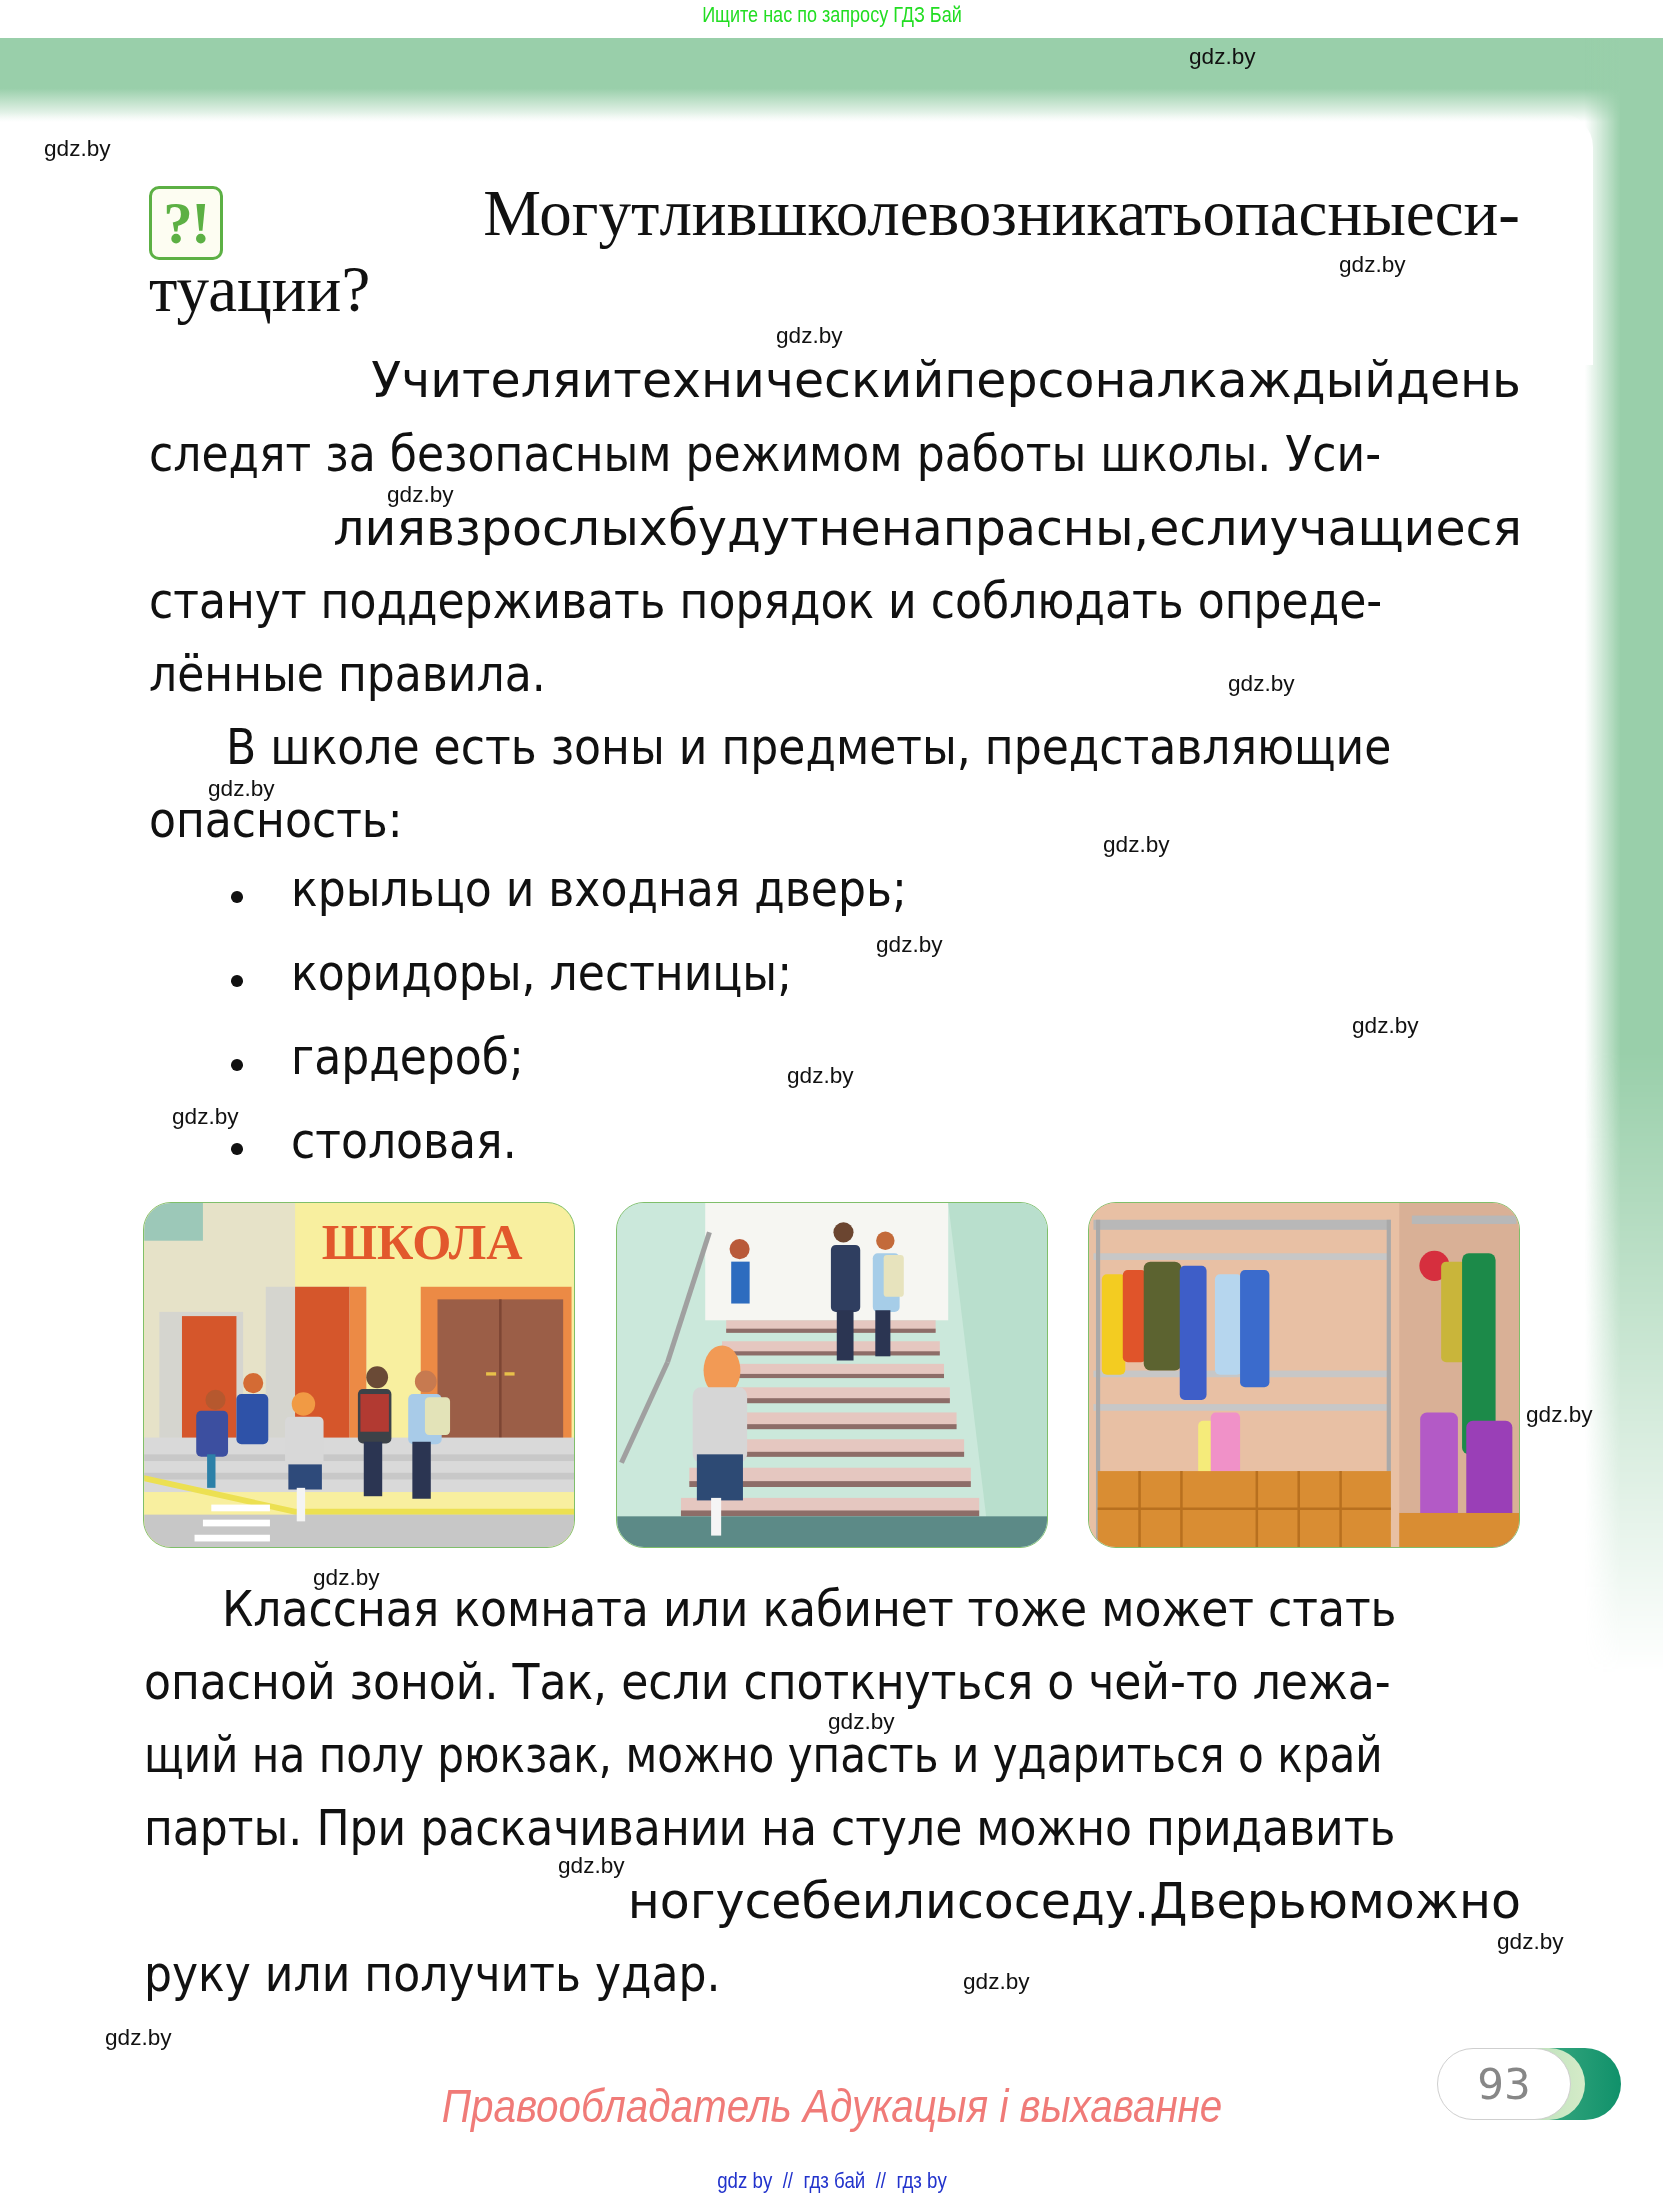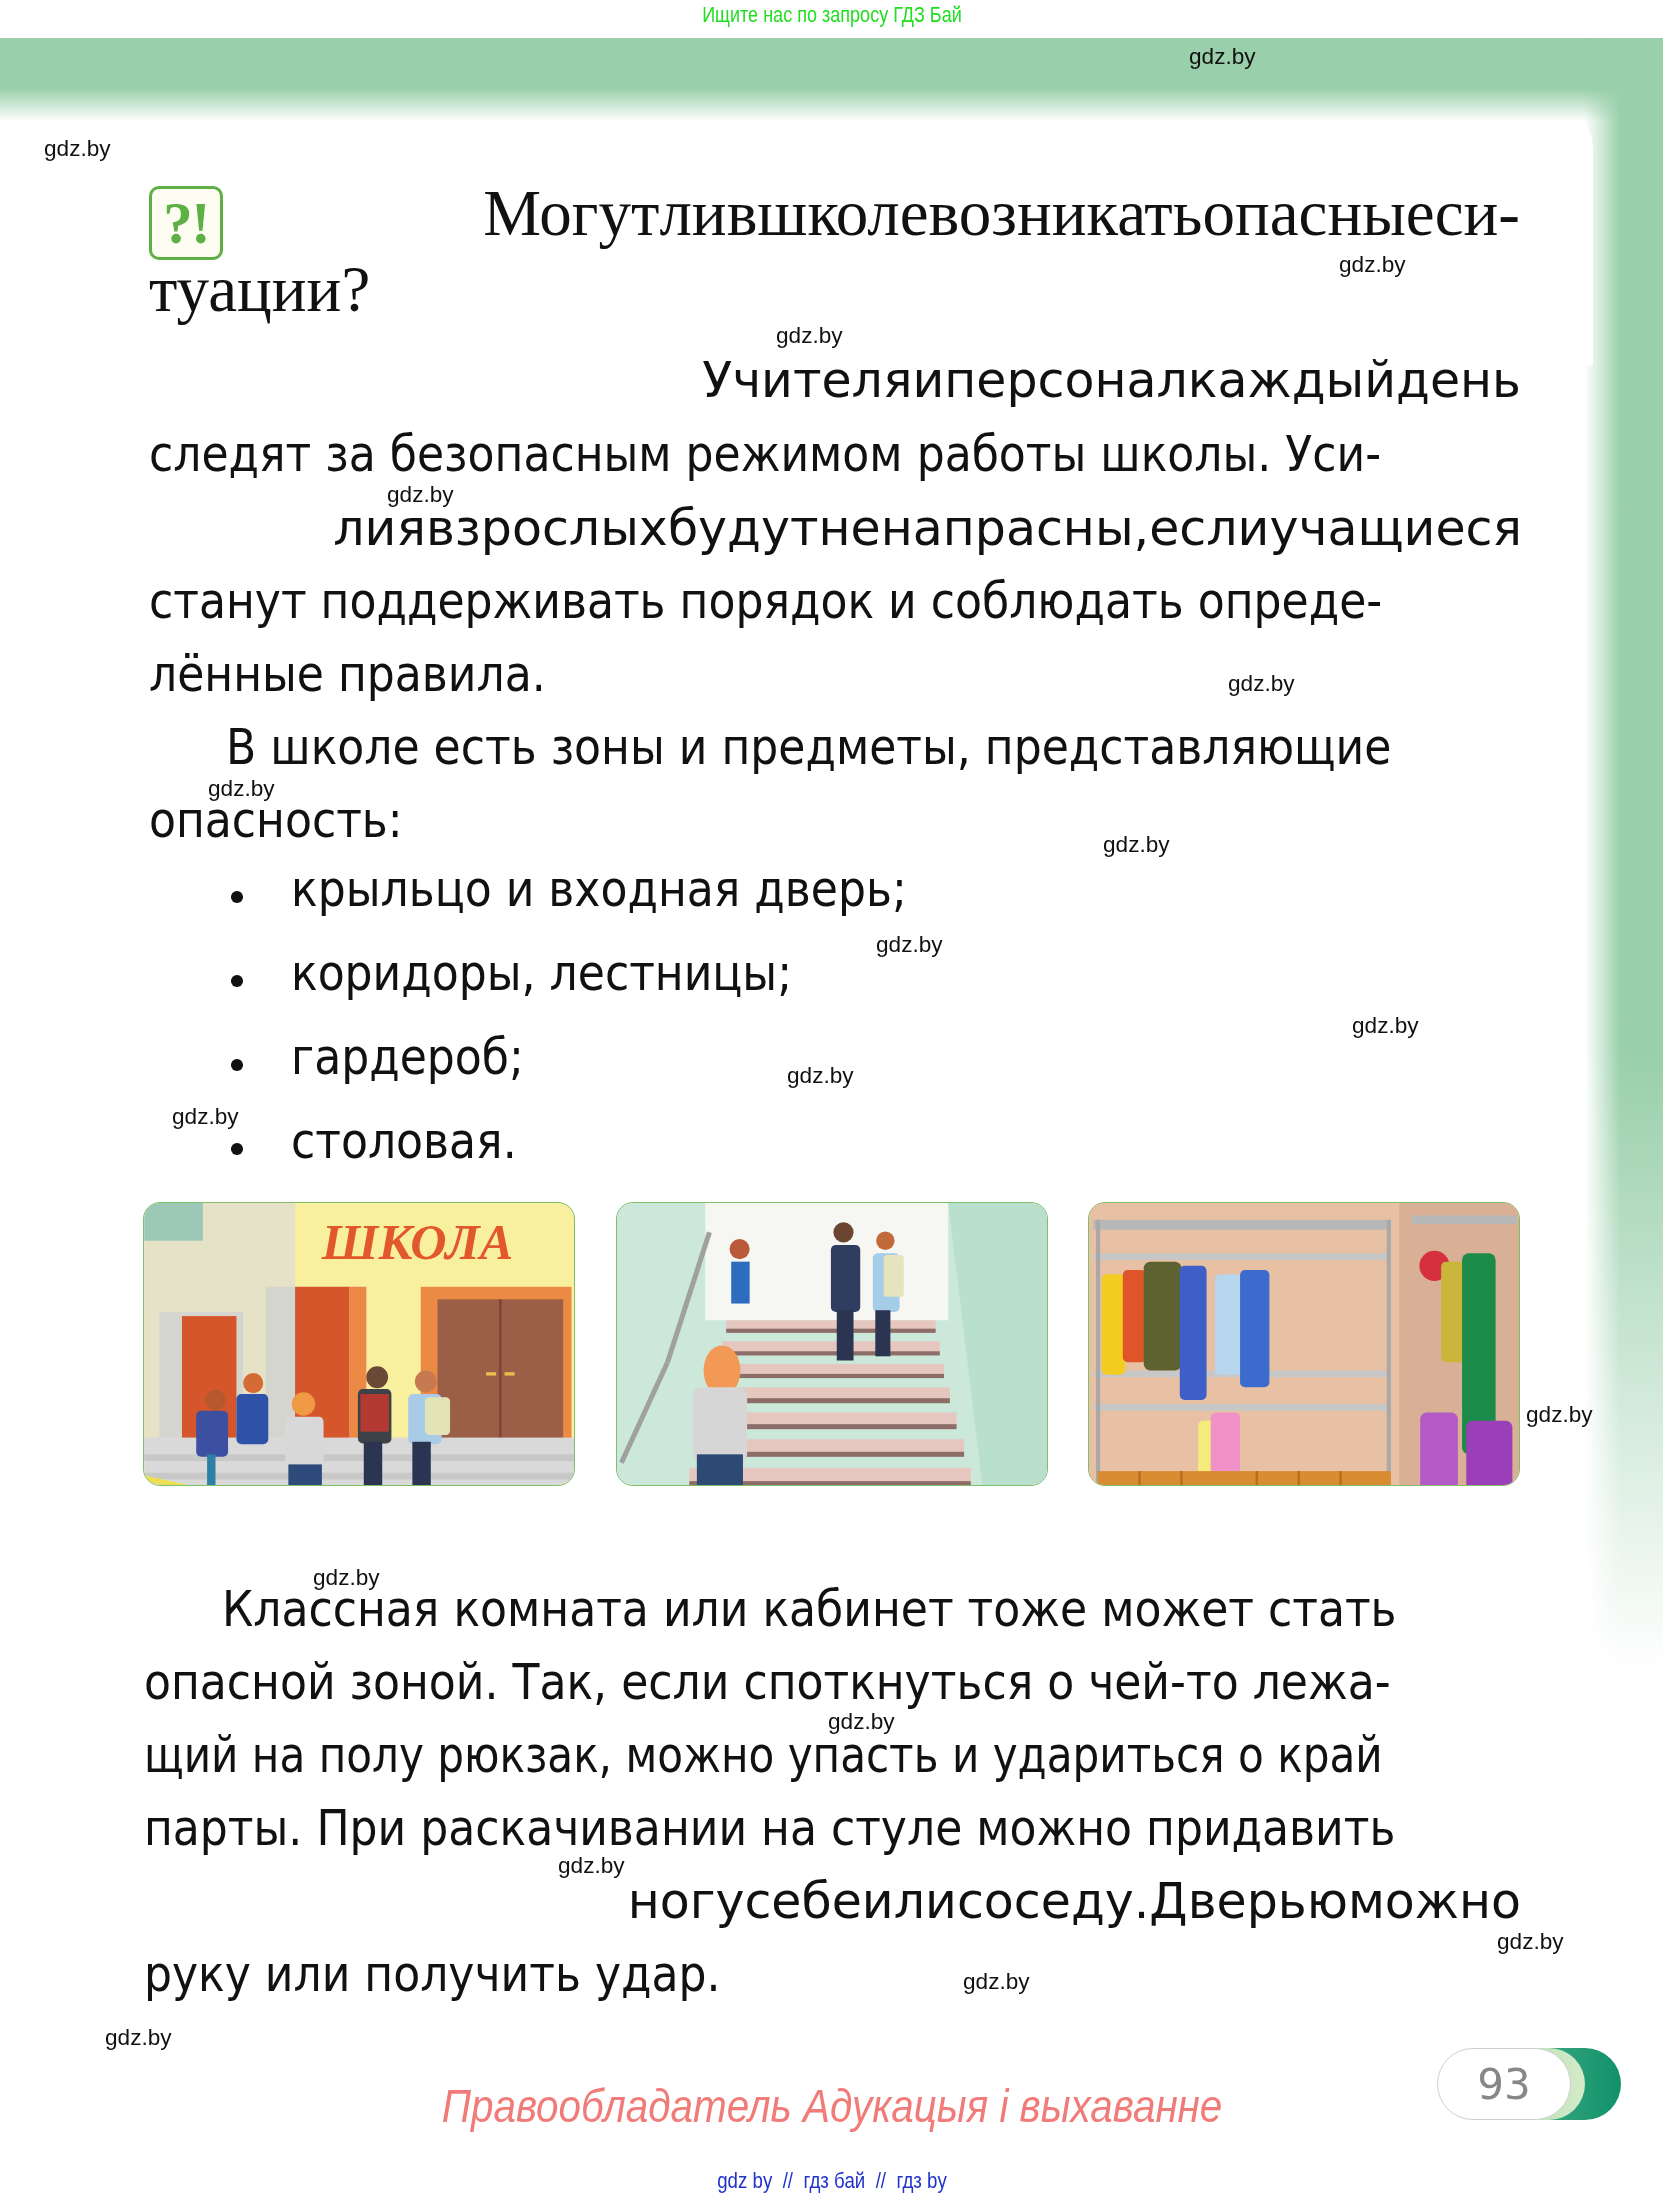--- a/index.html
+++ b/index.html
@@ -8,21 +8,21 @@
   .top-banner { left:0; top:1.7px; width:1664px; text-align:center; font-size:22px; color:#22dd22; font-family:"Liberation Sans", sans-serif; transform:scaleX(0.82); transform-origin:center top; }
   .green-top { left:0; top:38px; width:1664px; height:84px; background:linear-gradient(to bottom,#99cfaa 0%,#99cfaa 60%,rgba(153,207,170,0) 100%); }
   .green-right { left:1585px; top:38px; width:79px; height:1635px; background:linear-gradient(to right,rgba(153,207,170,0) 0%,#99cfaa 45%,#99cfaa 100%); -webkit-mask-image:linear-gradient(to bottom,#000 0%,#000 62%,rgba(0,0,0,0) 100%); mask-image:linear-gradient(to bottom,#000 0%,#000 62%,rgba(0,0,0,0) 100%); }
   .card-mask { left:0; top:113px; width:1593px; height:252px; background:linear-gradient(to bottom,rgba(255,255,255,0) 0%,#fff 21px,#fff 100%); border-top-right-radius:34px; }
   .wm { font-size:22.6px; color:#111; font-family:"Liberation Sans", sans-serif;text-align:right; }
   .title-icon { left:149px; top:186px; width:74px; height:74px; border:3.4px solid #5cb044; border-radius:10px; background:#fdfdf2; box-sizing:border-box; display:flex; align-items:center; justify-content:center; font-family:"Liberation Serif", serif; font-weight:bold; color:#5cb044; font-size:59px; line-height:1; letter-spacing:-1.7px; }
   .title-line { font-family:"Liberation Serif", serif; font-size:65px; color:#111; white-space:nowrap; }
   .body-line { font-family:"DejaVu Sans", sans-serif; font-size:49px; color:#111; white-space:nowrap; transform-origin:left top; }
   .justify { display:flex; justify-content:flex-end; }
   .bullet { left:231px; width:11.7px; height:11.7px; border-radius:50%; background:#111; }
-  .picture { top:1202px; width:432px; height:284px; border:1.7px solid #7fbf6a; border-radius:17px; overflow:hidden; box-sizing:border-box;font-style:italic; }
+  .picture { top:1202px; width:432px; height:346px; border:1.7px solid #7fbf6a; border-radius:28px; overflow:hidden; box-sizing:border-box; }
   .page-pill-green2 { left:1514px; top:2048px; width:107px; height:72px; border-radius:0 36px 36px 0; background:linear-gradient(to right,#48b088,#10916a); }
   .page-pill-green1 { left:1484px; top:2048px; width:101px; height:72px; border-radius:0 36px 36px 0; background:linear-gradient(to right,#a6d8b2,#d5ebc8); }
   .page-pill { left:1437px; top:2048px; width:134px; height:72px; border-radius:36px; background:#fff; border:1.7px solid #cfcfcf; box-sizing:border-box; display:flex; align-items:center; justify-content:center; font-family:"DejaVu Sans", sans-serif; font-weight:normal; font-size:42px; color:#878787; }
   .rights { left:0; top:2078px; width:1664px; text-align:center; font-size:47px; font-style:italic; color:#f07b78; font-family:"Liberation Sans", sans-serif; transform:scaleX(0.86); transform-origin:center top; }
   .footer-links { left:0; top:2168px; width:1664px; text-align:center; font-size:22px; color:#2233cc; font-family:"Liberation Sans", sans-serif; transform:scaleX(0.85); transform-origin:center top; white-space:pre; }
 </style>
 </head>
 <body>
 
 <div class="abs green-top"></div>
@@ -59,20 +59,21 @@
   <span>школе</span>
   <span>возникать</span>
   <span>опасные</span>
   <span>си-</span>
 </div>
 <div class="abs title-line" style="left:149px;top:252px;">туации?</div>
 
 <div class="abs body-line justify" style="left:226px;top:352px;width:1295px;">
   <span>Учителя</span>
     <span>и</span>
+    <span>технический</span>
     <span>персонал</span>
     <span>каждый</span>
     <span>день</span>
 </div>
 <div class="abs body-line" style="left:149px;top:426px;transform:scaleX(0.9);">следят за безопасным режимом работы школы. Уси-</div>
 <div class="abs body-line justify" style="left:149px;top:500px;width:1373px;">
   <span>лия</span>
     <span>взрослых</span>
     <span>будут</span>
     <span>не</span>

